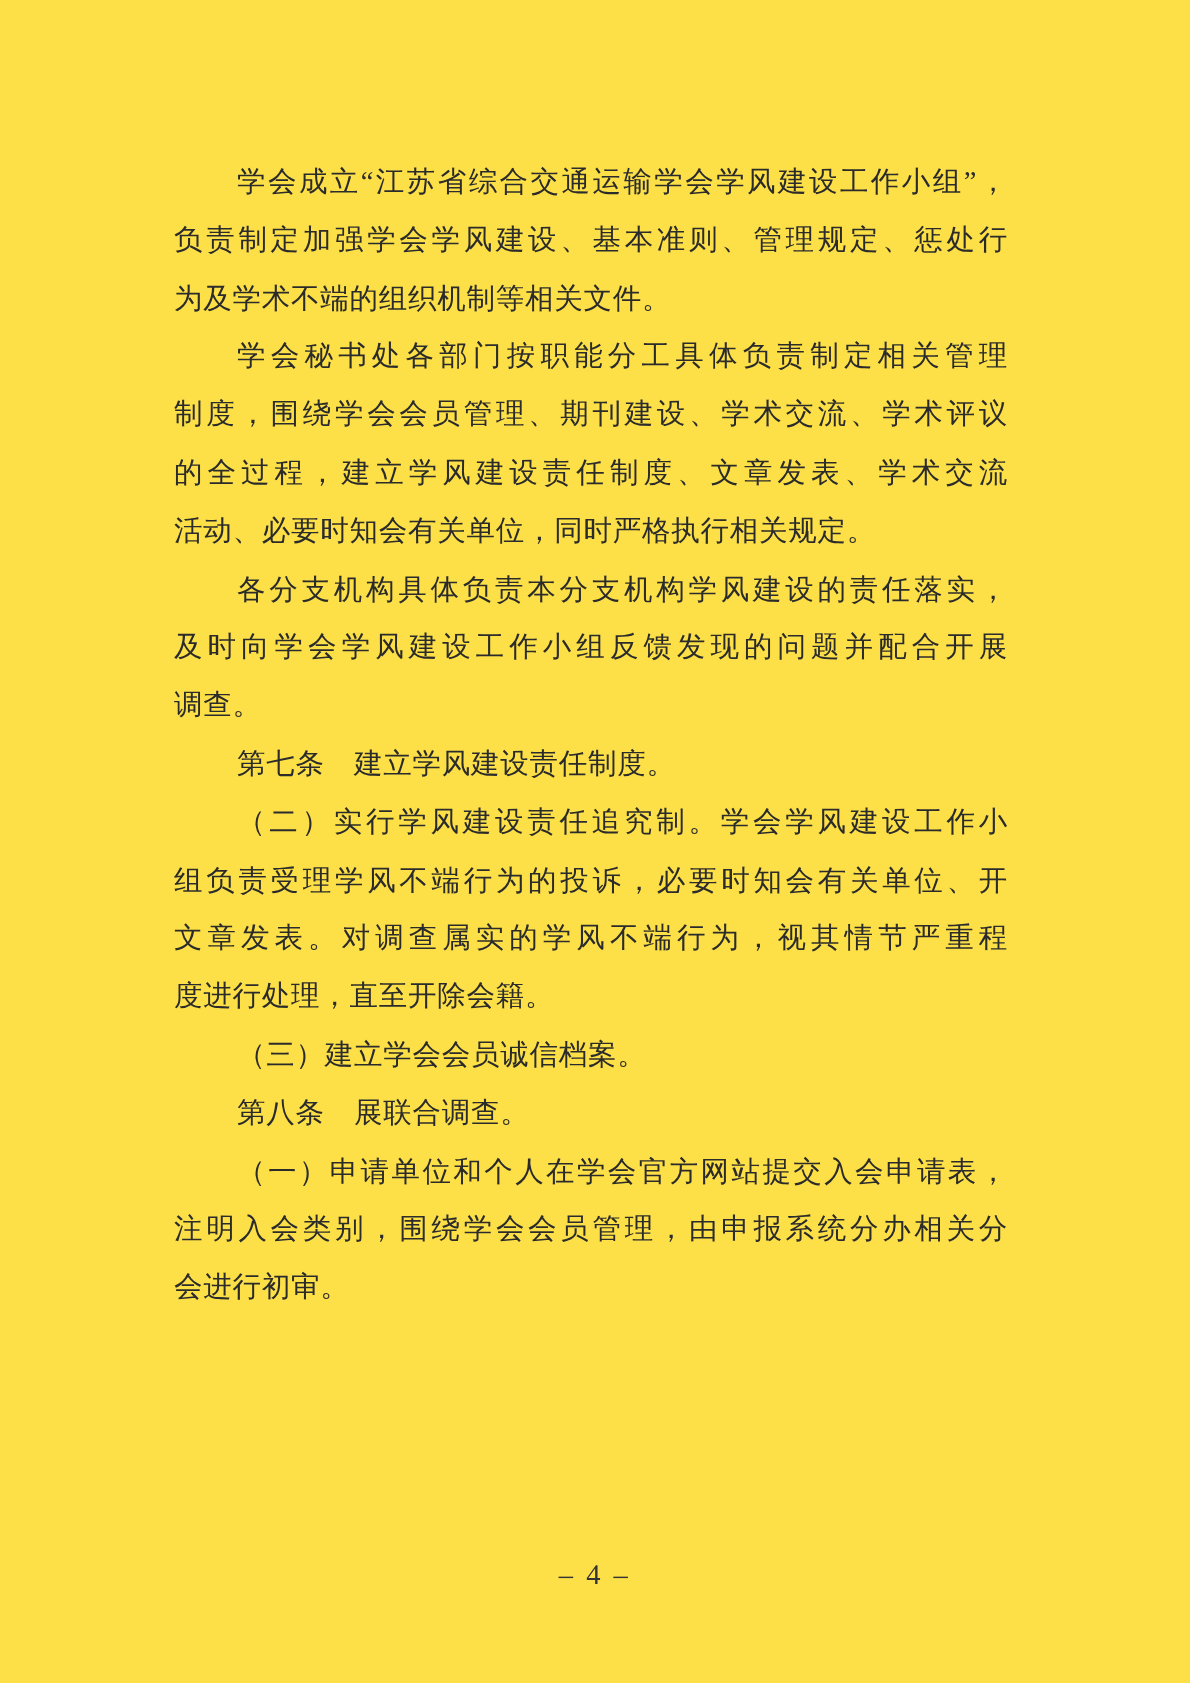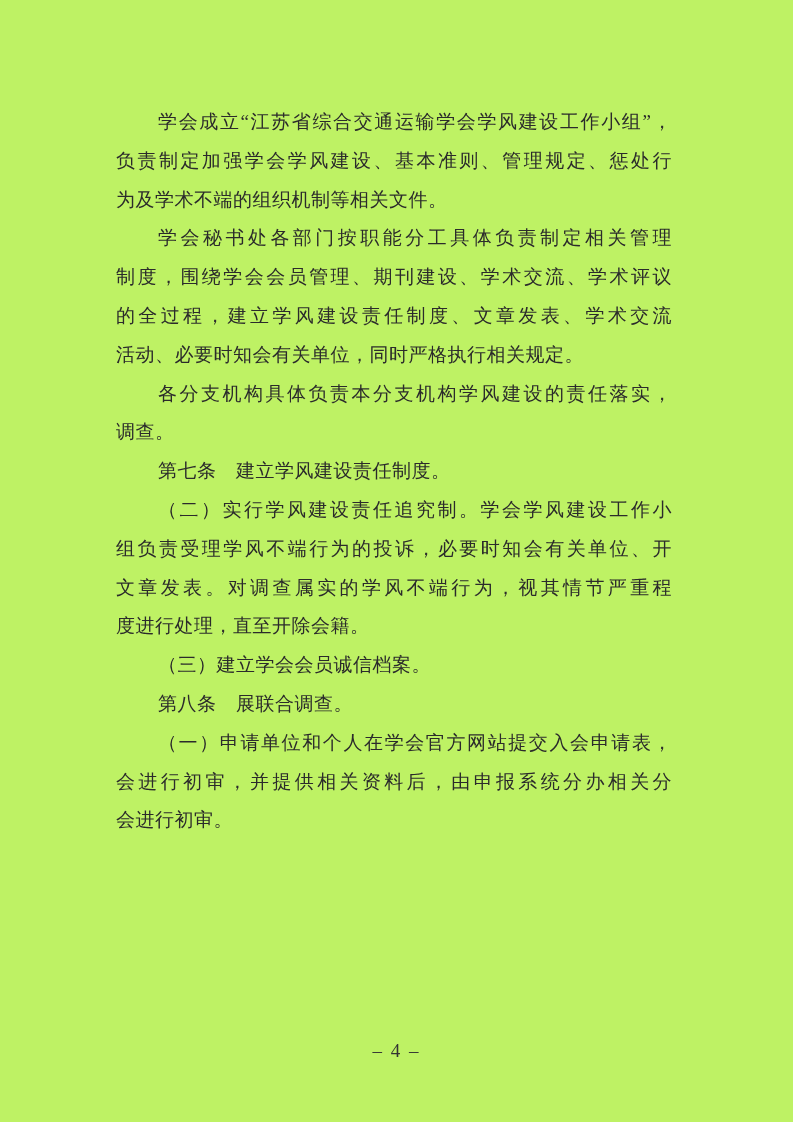--- a/index.html
+++ b/index.html
@@ -4,21 +4,21 @@
 <style>
   html, body {
     margin: 0;
     padding: 0;
     background: #ffffff;
   }
   .page {
     position: relative;
     width: 793px;
     height: 1122px;
-    background: #bef264;
+    background: #fde047;
     overflow: hidden;
     font-family: "Liberation Serif", "DejaVu Serif", serif;
     color: #2b2b2b;
   }
   .text-block {
     position: absolute;
     left: 116px;
     top: 103px;
     width: 556px;
     font-size: 19px;
@@ -56,37 +56,38 @@
         <div class="line">为及学术不端的组织机制等相关文件。</div>
       </div>
       <div class="para">
         <div class="line">学会秘书处各部门按职能分工具体负责制定相关管理</div>
         <div class="line">制度，围绕学会会员管理、期刊建设、学术交流、学术评议</div>
         <div class="line">的全过程，建立学风建设责任制度、文章发表、学术交流</div>
         <div class="line">活动、必要时知会有关单位，同时严格执行相关规定。</div>
       </div>
       <div class="para">
         <div class="line">各分支机构具体负责本分支机构学风建设的责任落实，</div>
+        <div class="line">及时向学会学风建设工作小组反馈发现的问题并配合开展</div>
         <div class="line">调查。</div>
       </div>
       <div class="para">
         <div class="line">第七条　建立学风建设责任制度。</div>
       </div>
       <div class="para">
         <div class="line">（二）实行学风建设责任追究制。学会学风建设工作小</div>
         <div class="line">组负责受理学风不端行为的投诉，必要时知会有关单位、开</div>
         <div class="line">文章发表。对调查属实的学风不端行为，视其情节严重程</div>
         <div class="line">度进行处理，直至开除会籍。</div>
       </div>
       <div class="para">
         <div class="line">（三）建立学会会员诚信档案。</div>
       </div>
       <div class="para">
         <div class="line">第八条　展联合调查。</div>
       </div>
       <div class="para">
         <div class="line">（一）申请单位和个人在学会官方网站提交入会申请表，</div>
-        <div class="line">会进行初审，并提供相关资料后，由申报系统分办相关分</div>
+        <div class="line">注明入会类别，围绕学会会员管理，由申报系统分办相关分</div>
         <div class="line">会进行初审。</div>
       </div>
     </div>
   <div class="page-num">– 4 –</div>
 </div>
 
 </body></html>

